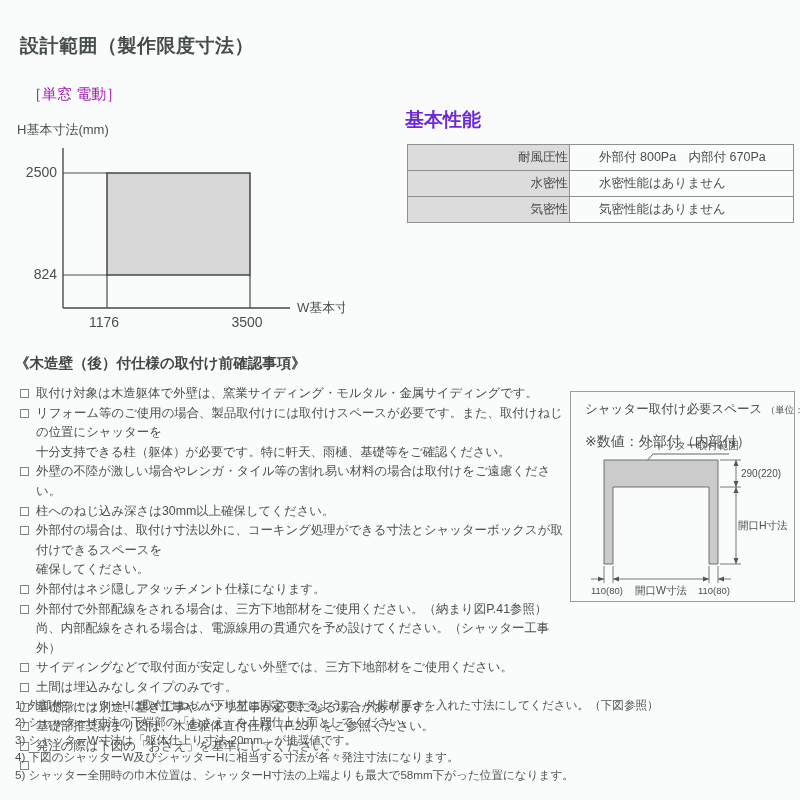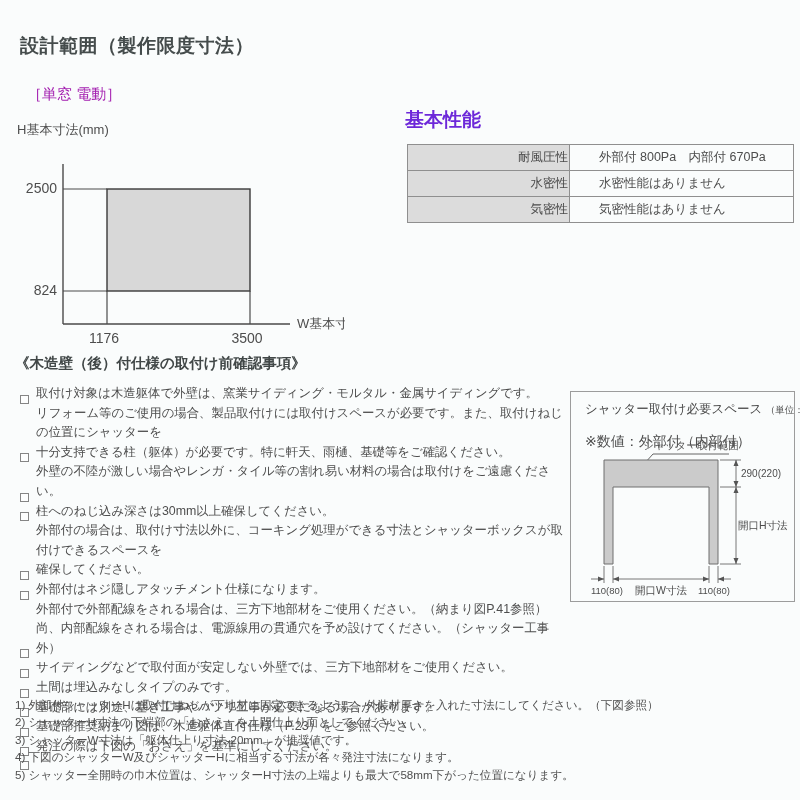--- a/index.html
+++ b/index.html
@@ -15,21 +15,21 @@
   .page-title {
     position:absolute; left:20px; top:33px;
     font-size:19px; font-weight:700; color:#454c4c; letter-spacing:0.5px;
   }
   .subtitle {
     position:absolute; left:27px; top:85px;
     font-size:15px; color:#a21caf;
   }
 
   .chart { position:absolute; left:15px; top:121px; }
-  .chart-ylabel { font-size:13px; color:#4d4d4d; margin:0 0 17px 2px; }
+  .chart-ylabel { font-size:13px; color:#4d4d4d; margin:0 0 1px 2px; }
 
   .perf-heading {
     position:absolute; left:405px; top:107px;
     font-size:19px; font-weight:700; color:#6d28d9;
   }
   table.perf {
     position:absolute; left:407px; top:144px;
     border-collapse:collapse; table-layout:fixed;
   }
   table.perf th, table.perf td {
@@ -37,21 +37,21 @@
   }
   table.perf th { width:162px; background:#dcdcdc; text-align:right; color:#4a4a4a; }
   table.perf td { width:224px; padding-left:29px; color:#4d4d4d; }
 
   .check-heading {
     position:absolute; left:15px; top:354px;
     font-size:14.5px; font-weight:700; color:#414747;
   }
   .checklist { position:absolute; left:20px; top:384px; width:548px; }
   .check-item {
-    display:flex; align-items:flex-end;
+    display:flex; align-items:flex-start;
     font-size:12.4px; line-height:19.6px; color:#4d4d4d;
   }
   .checkbox {
     width:9px; height:9px; border:1px solid #858585; background:#fdfefe;
     margin:5px 7px 0 0; flex:none;
   }
   .check-item .txt { white-space:pre-line; }
   .check-item.red .txt { color:#c4545f; }
 
   .diagram-box {

